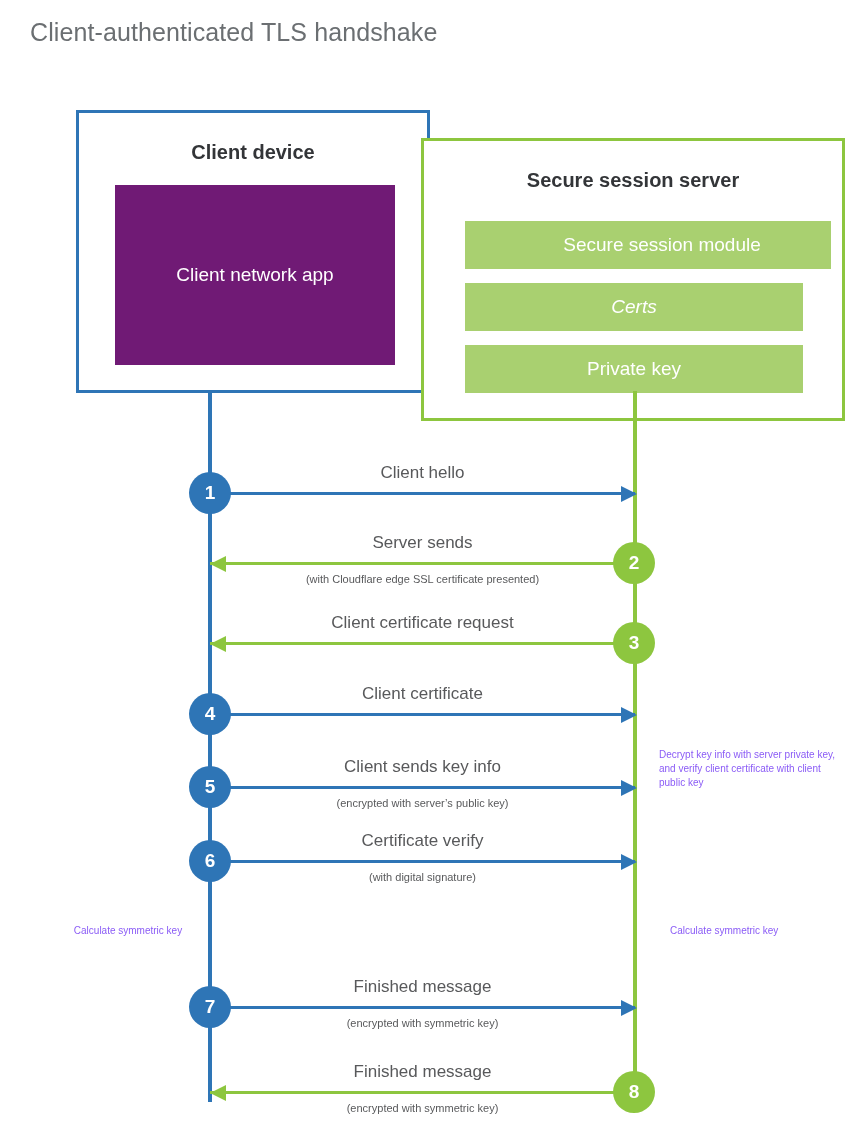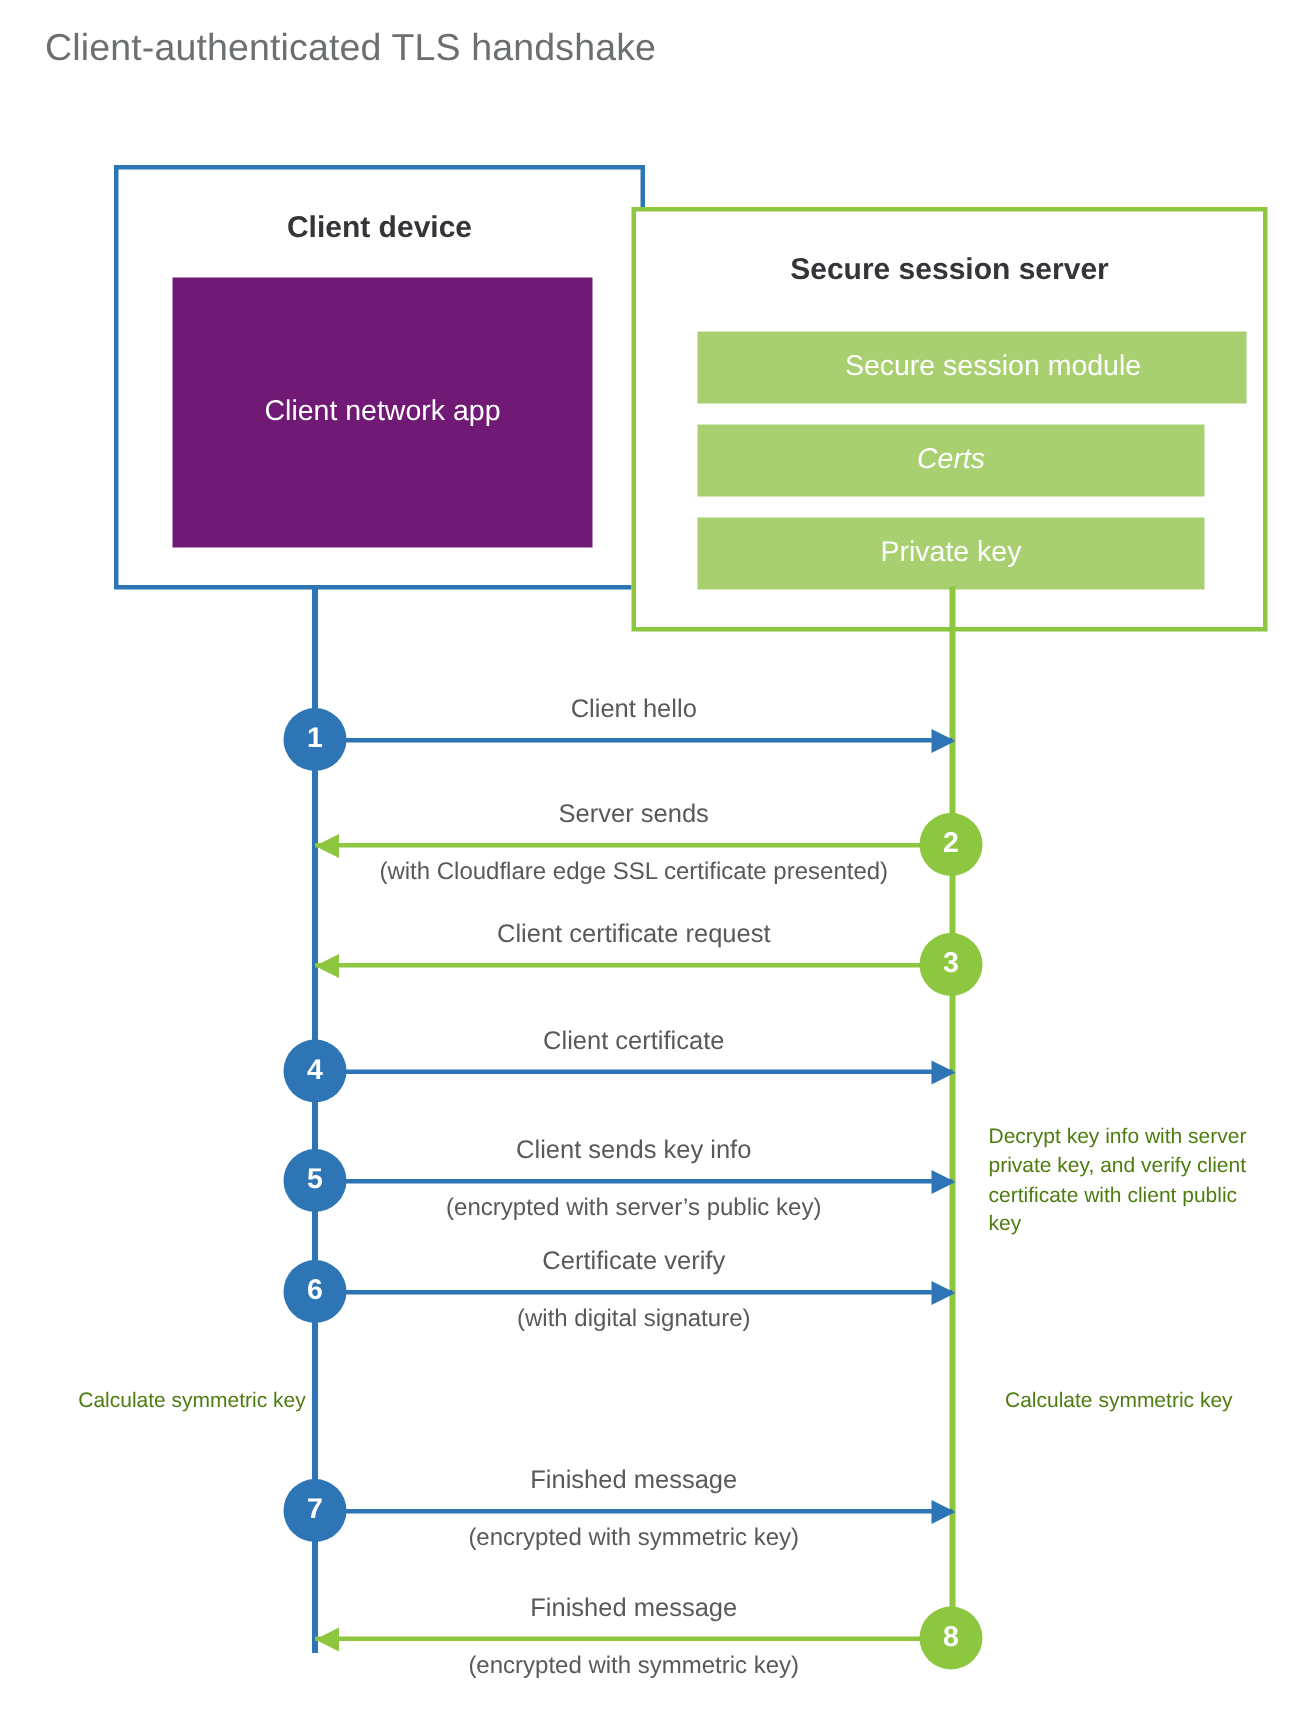--- a/index.html
+++ b/index.html
@@ -159,21 +159,21 @@
     font-size: 17px;
     color: #58595b;
     top: -30px;
     white-space: nowrap;
   }
   .msg-sublabel {
     position: absolute;
     left: 205px;
     width: 435px;
     text-align: center;
-    font-size: 16px;
+    font-size: 11px;
     color: #58595b;
     top: 10px;
     white-space: nowrap;
   }
 
   
   .step-badge {
     position: absolute;
     width: 42px;
     height: 42px;
@@ -191,23 +191,23 @@
     background: #2e75b6;
   }
   .step-badge.on-server {
     left: 613px;
     background: #8dc63f;
   }
 
   
   .side-note {
     position: absolute;
-    font-size: 14px;
+    font-size: 10px;
     line-height: 1.38;
-    color: #4d7c0f;
+    color: #8b5cf6;
   }
   .side-note.right-of-server {
     left: 659px;
     top: 748px;
     width: 190px;
     text-align: left;
   }
   .side-note.calc-client {
     left: 48px;
     top: 924px;

